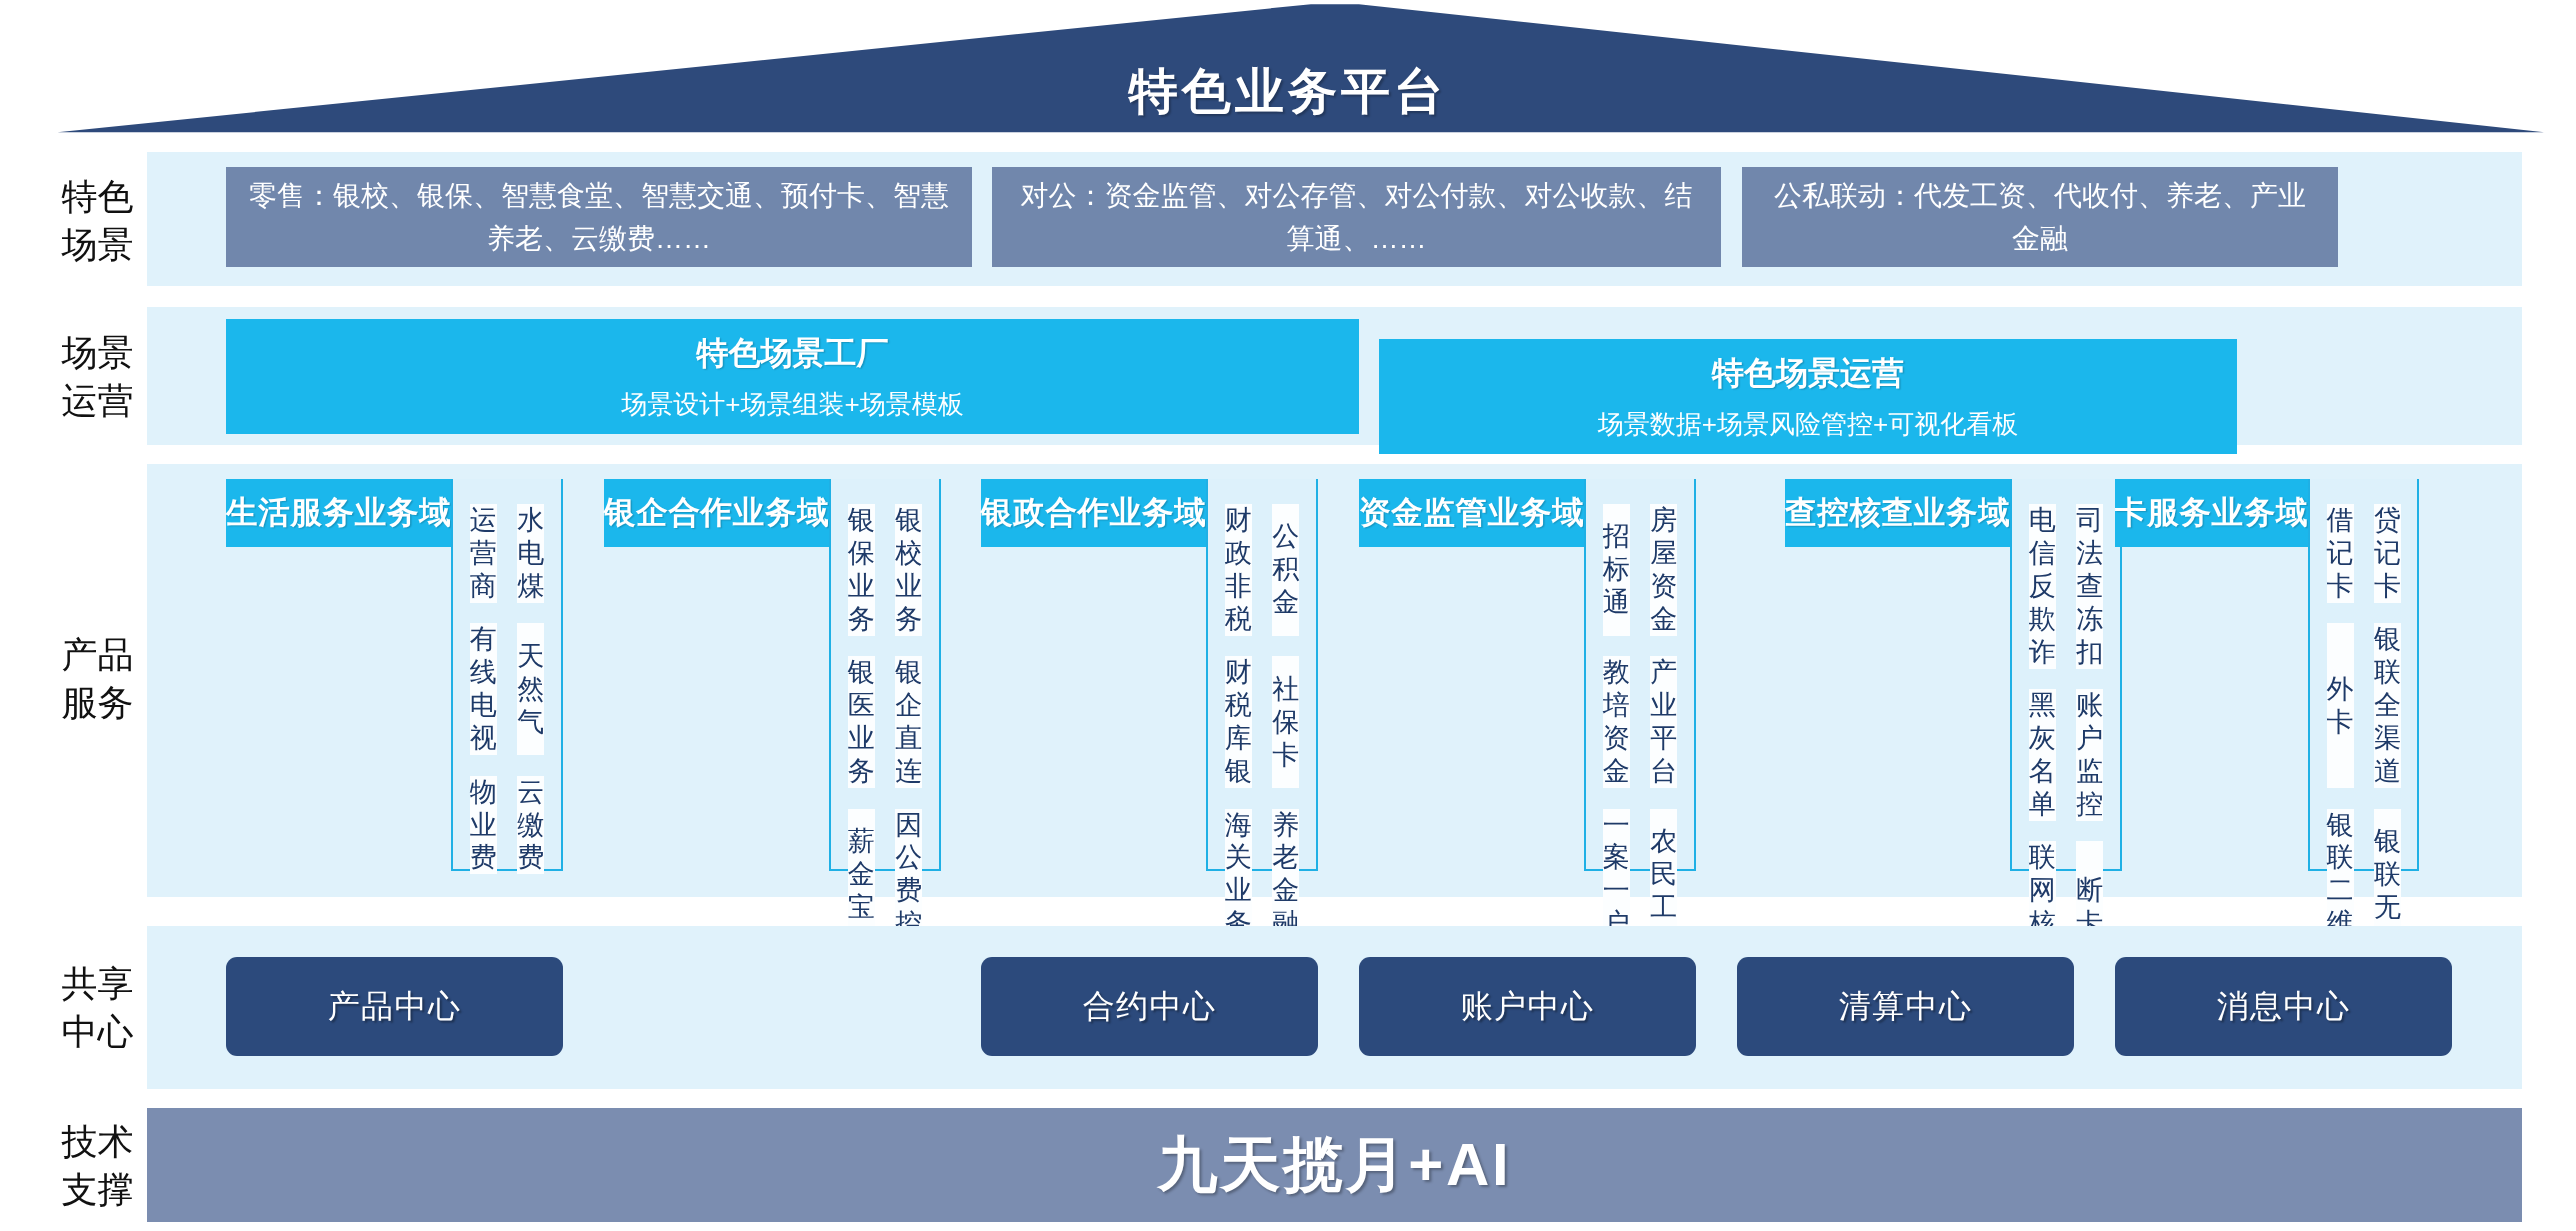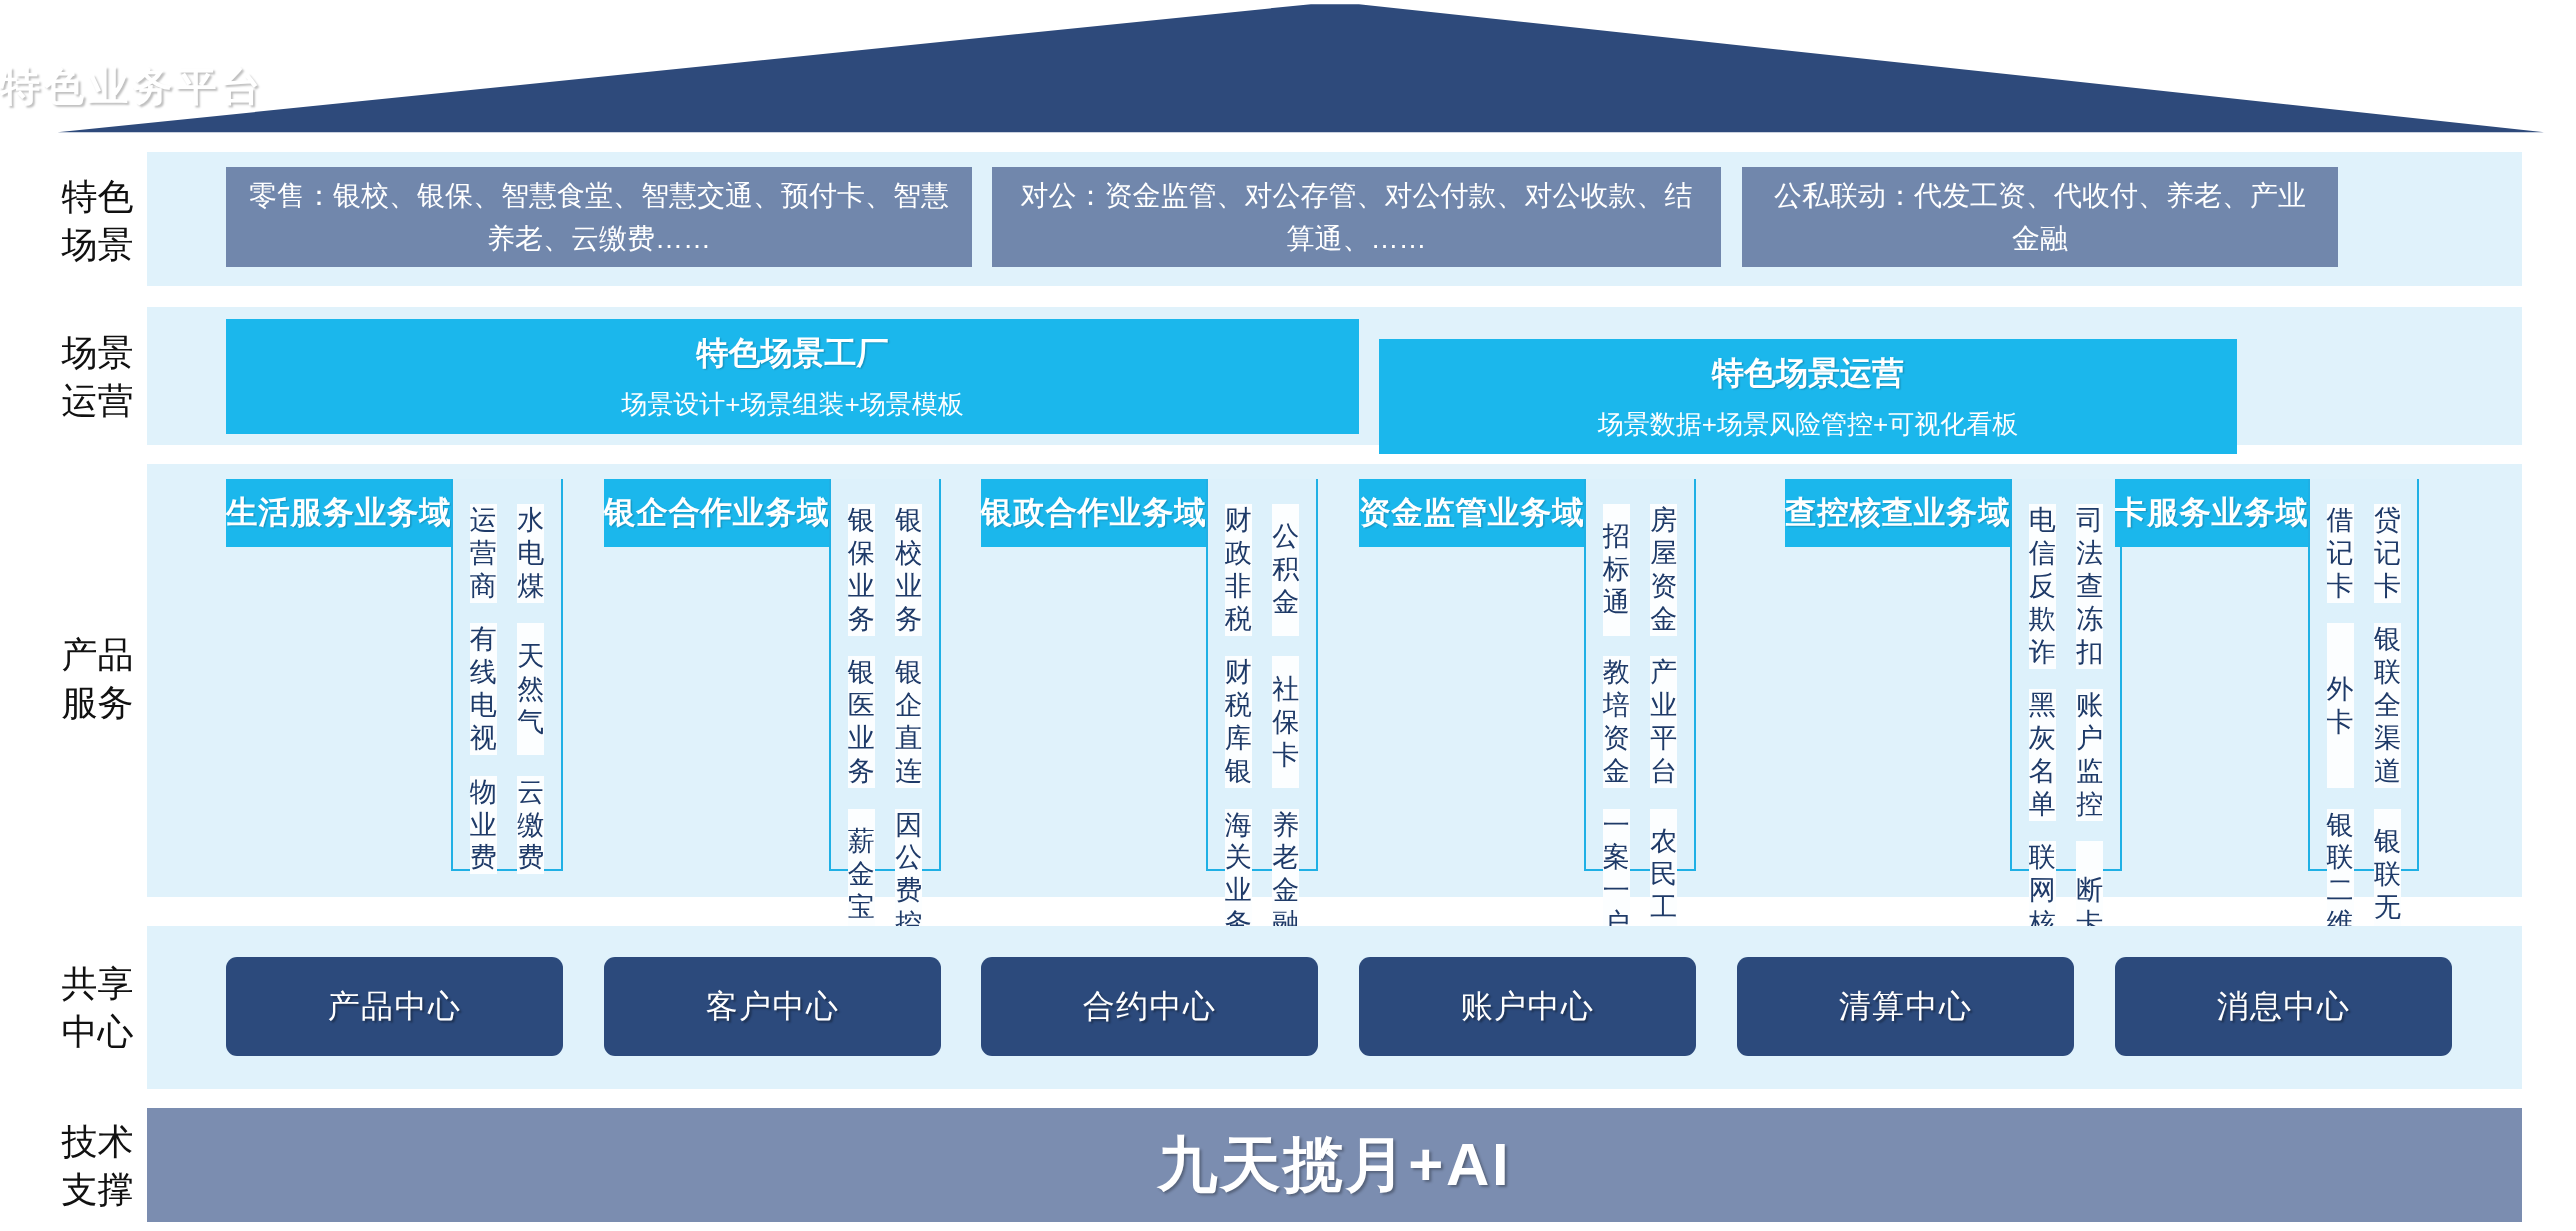--- a/index.html
+++ b/index.html
@@ -15,22 +15,22 @@
     --tech_bar:#7b8db0;
     --label_text:#111111;
   }
   html,body{margin:0;padding:0;background:#ffffff;}
   body{font-family:"Liberation Sans","DejaVu Sans",sans-serif;}
   .canvas{position:relative;width:2576px;height:1232px;background:#ffffff;overflow:hidden;}
 
   
   .roof-svg{position:absolute;left:0;top:0;}
   .roof-title{
-    position:absolute;left:0;top:59px;width:2576px;text-align:left;
-    color:#ffffff;font-size:40px;font-weight:bold;letter-spacing:4.1px;
+    position:absolute;left:0;top:59px;width:2576px;text-align:center;
+    color:#ffffff;font-size:49px;font-weight:bold;letter-spacing:4.1px;
     text-shadow:2.1px 2.1px 2.1px rgba(0,0,0,.25);
   }
 
   
   .side-label{
     position:absolute;left:0;width:147px;text-align:center;
     color:var(--label_text);font-size:36px;line-height:1.32;font-weight:500;
     white-space:pre-line;
     margin-left:24px;
   }
@@ -210,21 +210,20 @@
         <div class="chip">银联
 二维码</div>
         <div class="chip">银联无卡</div>
       </div>
     </div>
 
   </div>
 
   <div class="band band4">
     <div class="center-box" style="left:79px">产品中心</div>
-    <div class="center-box" style="left:457px">客户中心</div>
     <div class="center-box" style="left:834px">合约中心</div>
     <div class="center-box" style="left:1212px">账户中心</div>
     <div class="center-box" style="left:1590px">清算中心</div>
     <div class="center-box" style="left:1968px">消息中心</div>
   </div>
 
   <div class="tech-bar">九天揽月+AI</div>
 
 </div>
 

